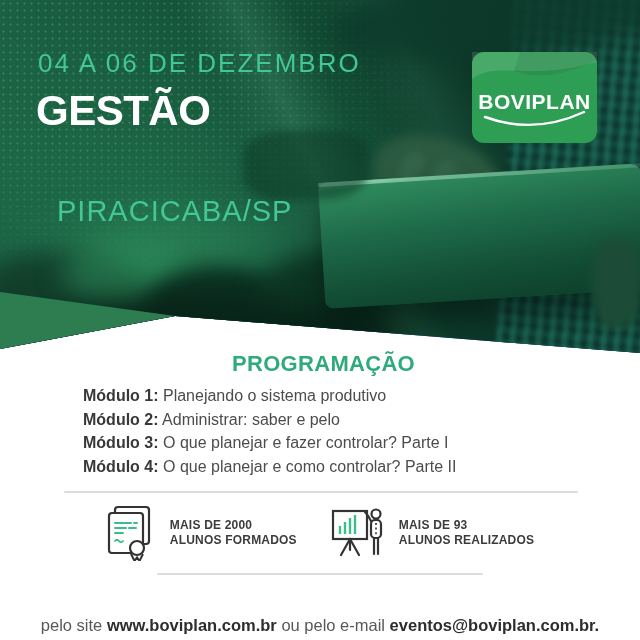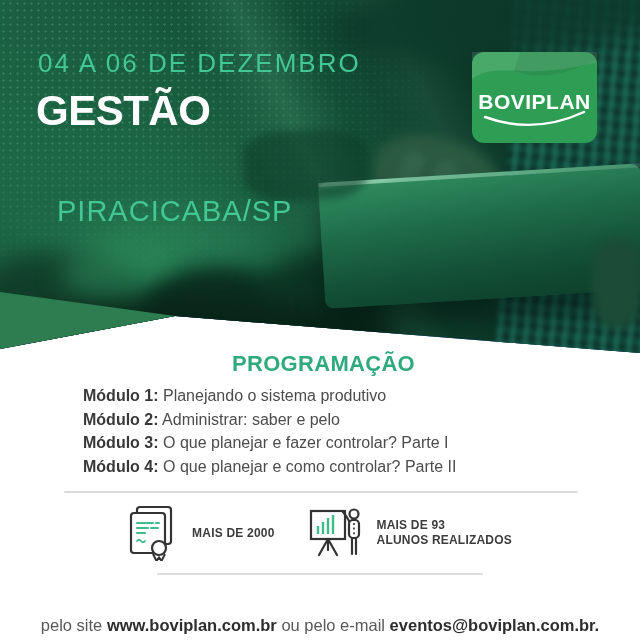--- a/index.html
+++ b/index.html
@@ -171,20 +171,21 @@
         <line x1="28" y1="18" x2="31" y2="18" stroke="#3bbd8c" stroke-width="2" stroke-linecap="round"></line>
         <line x1="9" y1="23" x2="20" y2="23" stroke="#3bbd8c" stroke-width="2" stroke-linecap="round"></line>
         <line x1="23" y1="23" x2="30" y2="23" stroke="#3bbd8c" stroke-width="2" stroke-linecap="round"></line>
         <line x1="9" y1="28" x2="17" y2="28" stroke="#3bbd8c" stroke-width="2" stroke-linecap="round"></line>
         <path d="M9,36 q2,-2.5 4,0 q2,2.5 4,0" fill="none" stroke="#3bbd8c" stroke-width="1.8" stroke-linecap="round"></path>
         <path d="M25,49 L28.5,56 L31,52.2 L33.5,56 L37,49" fill="#ffffff" stroke="#333333" stroke-width="2" stroke-linejoin="round"></path>
         <circle cx="31" cy="43" r="7" fill="#ffffff" stroke="#333333" stroke-width="2.2"></circle>
       </svg>
       <div class="stat-text">
         <div>MAIS DE 2000</div>
+        <div>ALUNOS FORMADOS</div>
       </div>
     </div>
     <div class="stat-group">
       <svg width="56" height="56" viewBox="0 0 56 56" aria-hidden="true">
         <rect x="2" y="6" width="34" height="28" fill="#ffffff" stroke="#333333" stroke-width="2.2"></rect>
         <line x1="9" y1="29" x2="9" y2="21" stroke="#3bbd8c" stroke-width="2.4"></line>
         <line x1="14" y1="29" x2="14" y2="17" stroke="#3bbd8c" stroke-width="2.4"></line>
         <line x1="19" y1="29" x2="19" y2="13" stroke="#3bbd8c" stroke-width="2.4"></line>
         <line x1="24" y1="29" x2="24" y2="10" stroke="#3bbd8c" stroke-width="2.4"></line>
         <line x1="19" y1="34" x2="10" y2="50" stroke="#333333" stroke-width="2.2" stroke-linecap="round"></line>

